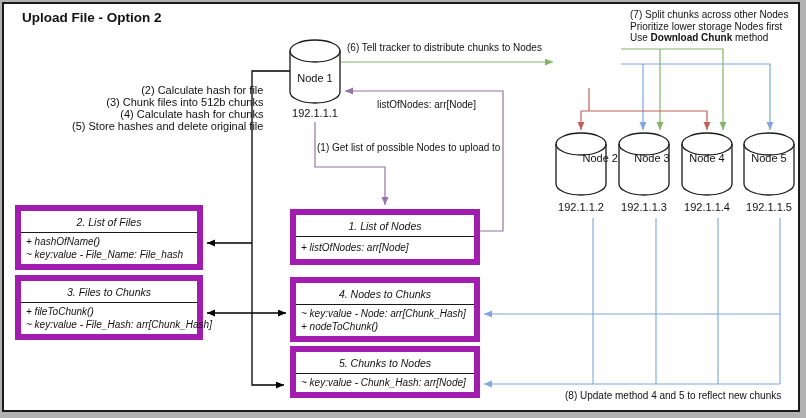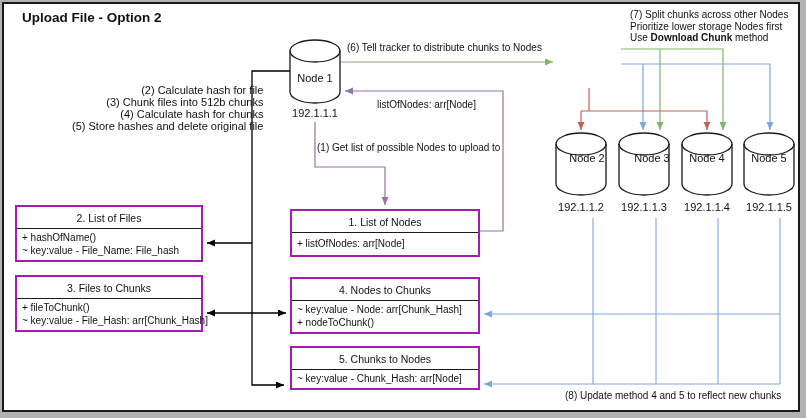--- a/index.html
+++ b/index.html
@@ -11,21 +11,21 @@
   #connector-layer { position:absolute; left:0; top:0; width:806px; height:418px; pointer-events:none; }
   .abs { position:absolute; }
   .lbl { font-size:10px; color:#111; white-space:nowrap; }
   .note-block { font-size:11px; line-height:12px; color:#111; white-space:nowrap; }
   .diagram-title { font-size:13.5px; font-weight:bold; color:#111; white-space:nowrap; }
   .cyl-label { font-size:11px; color:#111; text-align:center; }
   .ip-label { font-size:11px; color:#111; text-align:center; white-space:nowrap; }
   .chunk-stack { border:1px solid #1a1a1a; background:#fff; }
   .chunk-row { height:15px; line-height:14px; text-align:center; font-size:11px; color:#111; }
   .chunk-row + .chunk-row { border-top:1px solid #1a1a1a; }
-  .uml { background:#fff; border:2px solid #a21caf; }
+  .uml { background:#fff; border:6px solid #a21caf;font-style:italic; }
   .uml-head { height:22px; line-height:22px; text-align:center; font-size:10.5px; color:#111;
               border-bottom:1px solid #1a1a1a; white-space:nowrap; overflow:hidden; }
   .uml-body { padding:2px 5px 3px 5px; }
   .uml-row { font-size:10px; line-height:13px; color:#111; white-space:nowrap; }
   .b { font-weight:bold; }
 </style>
 </head>
 <body>
 
 <div id="stage">
@@ -119,21 +119,21 @@
   <div class="abs lbl" style="left:317px;top:142px;">(1) Get list of possible Nodes to upload to</div>
   <div class="abs lbl" style="left:565px;top:390px;">(8) Update method 4 and 5 to reflect new chunks</div>
 
   <div class="abs lbl" style="left:630px;top:9px;line-height:11.6px;">
     <div>(7) Split chunks across other Nodes</div>
     <div>Prioritize lower storage Nodes first</div>
     <div><span>Use </span><span class="b">Download Chunk</span><span> method</span></div>
   </div>
 
 
-  <div class="abs cyl-label" style="left:556px;top:152px;width:62px;">Node 2</div>
+  <div class="abs cyl-label" style="left:556px;top:152px;width:62px;text-align:right;">Node 2</div>
   <div class="abs cyl-label" style="left:627px;top:152px;width:50px;">Node 3</div>
   <div class="abs cyl-label" style="left:682px;top:152px;width:50px;">Node 4</div>
   <div class="abs cyl-label" style="left:744px;top:152px;width:50px;">Node 5</div>
   <div class="abs ip-label" style="left:551px;top:201px;width:60px;">192.1.1.2</div>
   <div class="abs ip-label" style="left:614px;top:201px;width:60px;">192.1.1.3</div>
   <div class="abs ip-label" style="left:677px;top:201px;width:60px;">192.1.1.4</div>
   <div class="abs ip-label" style="left:739px;top:201px;width:60px;">192.1.1.5</div>
 
   <div class="abs uml" style="left:290px;top:209px;width:190px;">
     <div class="uml-head">1. List of Nodes</div>

